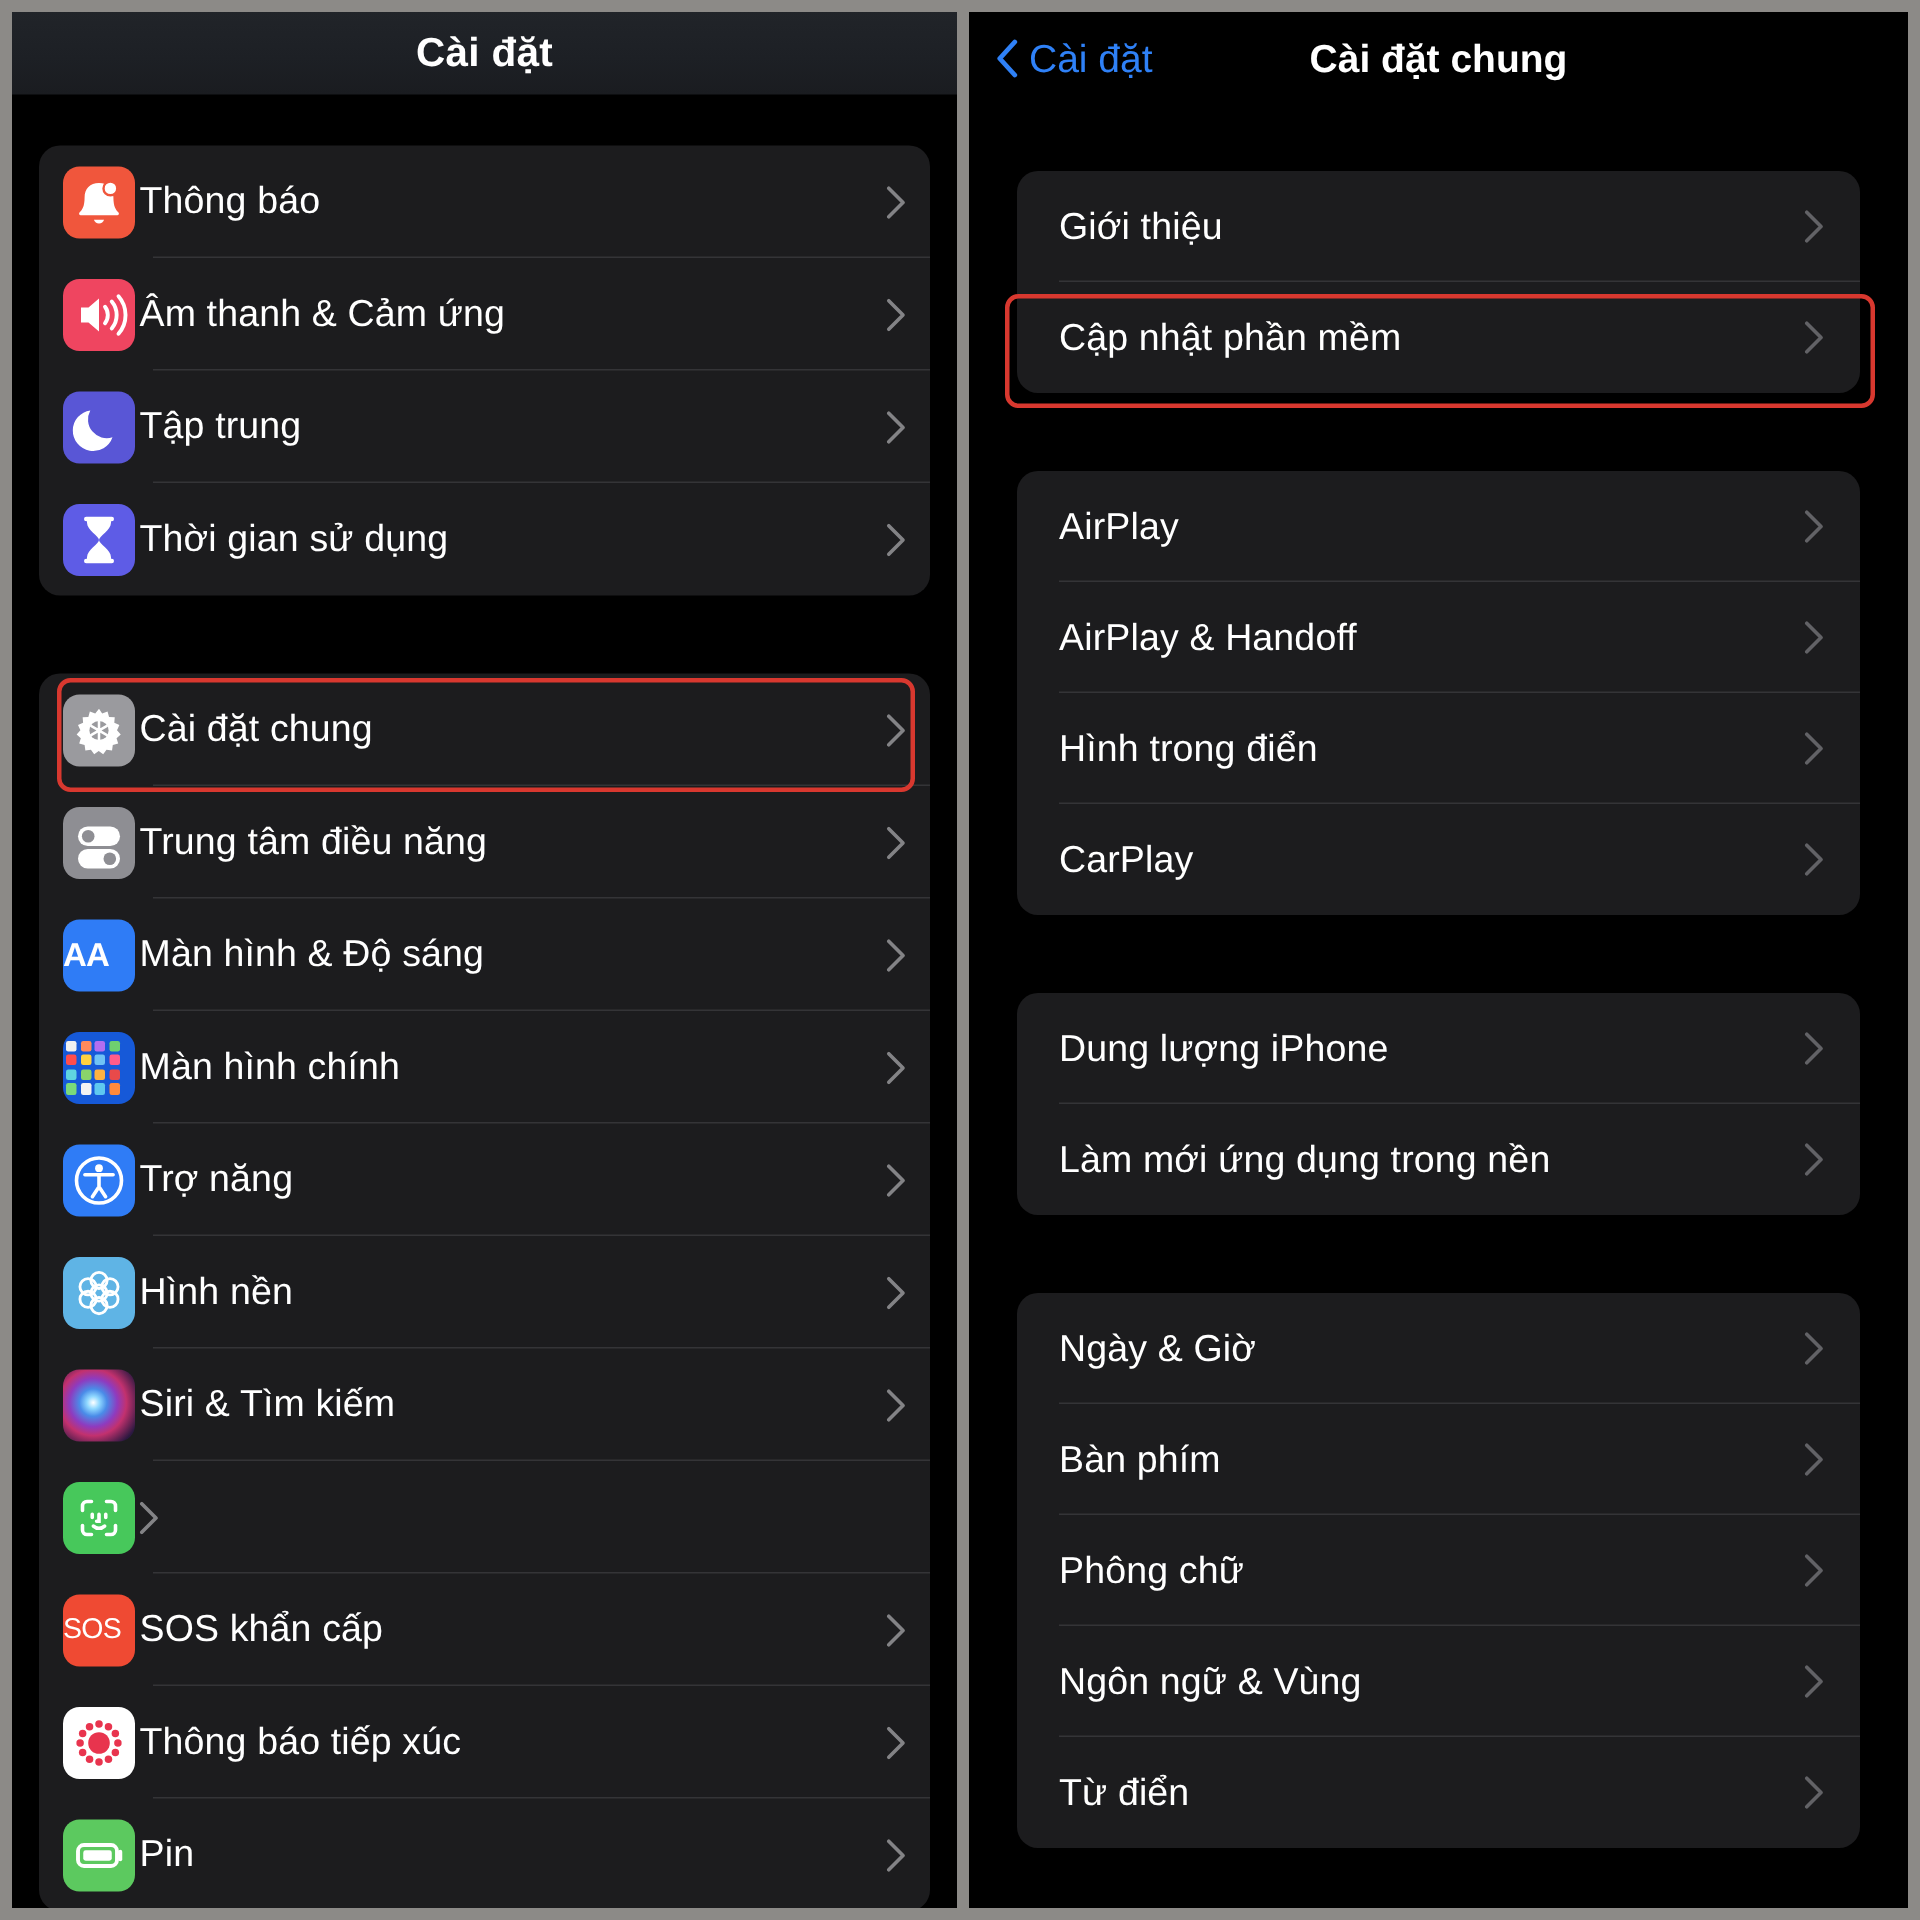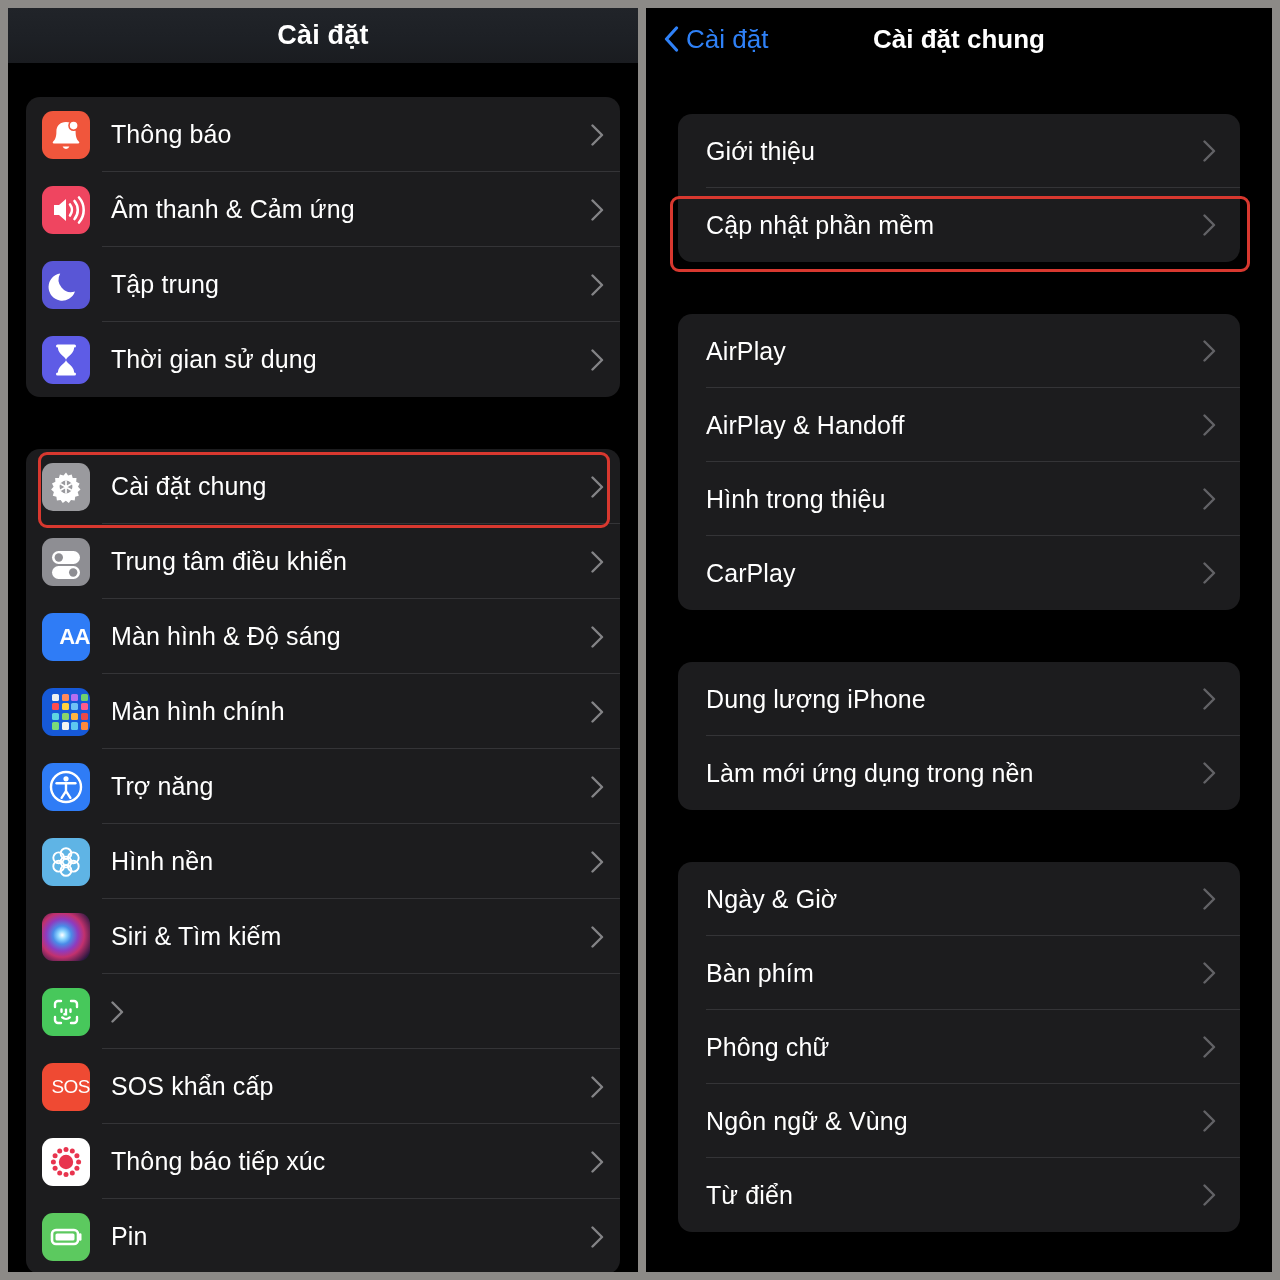--- a/index.html
+++ b/index.html
@@ -68,22 +68,22 @@
   .row-right { height:74px; padding-left:28px; padding-right:24px; }
 
   .row .sep {
     position:absolute; left:76px; right:0; bottom:0; height:1px;
     background:#343437;
   }
   .row-right .sep { left:28px; right:0; }
 
   .app-icon {
     width:48px; height:48px; border-radius:11px; flex:none;
-    margin-right:21px;
-    display:flex; align-items:center; justify-content:flex-end;
+    margin-right:3px;
+    display:flex; align-items:center; justify-content:flex-start;
     overflow:hidden; position:relative;
   }
   .label {
     color:#fff; font-size:25px; flex:1; white-space:nowrap;
     letter-spacing:.1px;
   }
   .chev {
     width:13px; height:22px; flex:none; opacity:.62;
   }
 
@@ -225,21 +225,21 @@
 
         <div class="row">
           <div class="app-icon ic-ctrl">
             <svg class="glyph" viewBox="0 0 48 48">
               <rect x="10" y="13" width="28" height="13" rx="6.5" fill="#fff"></rect>
               <circle cx="16.8" cy="19.5" r="4.2" fill="#8e8e93"></circle>
               <rect x="10" y="28" width="28" height="13" rx="6.5" fill="#fff"></rect>
               <circle cx="31.2" cy="34.5" r="4.2" fill="#8e8e93"></circle>
             </svg>
           </div>
-          <div class="label">Trung tâm điều khiển</div>
+          <div class="label">Trung tâm điều năng</div>
           <svg class="chev" viewBox="0 0 13 22">
             <path d="M1.5 1.5L11 11l-9.5 9.5" fill="none" stroke="#c3c3c6" stroke-width="2.4" stroke-linecap="round" stroke-linejoin="round"></path>
           </svg>
           <div class="sep"></div>
         </div>
 
         <div class="row">
           <div class="app-icon ic-aa">
             <span class="aa-text">AA</span>
           </div>
@@ -447,21 +447,21 @@
           <div class="sep"></div>
         </div>
         <div class="row row-right">
           <div class="label">AirPlay &amp; Handoff</div>
           <svg class="chev" viewBox="0 0 13 22">
             <path d="M1.5 1.5L11 11l-9.5 9.5" fill="none" stroke="#8e8e93" stroke-width="2.4" stroke-linecap="round" stroke-linejoin="round"></path>
           </svg>
           <div class="sep"></div>
         </div>
         <div class="row row-right">
-          <div class="label">Hình trong thiệu</div>
+          <div class="label">Hình trong điển</div>
           <svg class="chev" viewBox="0 0 13 22">
             <path d="M1.5 1.5L11 11l-9.5 9.5" fill="none" stroke="#8e8e93" stroke-width="2.4" stroke-linecap="round" stroke-linejoin="round"></path>
           </svg>
           <div class="sep"></div>
         </div>
         <div class="row row-right last">
           <div class="label">CarPlay</div>
           <svg class="chev" viewBox="0 0 13 22">
             <path d="M1.5 1.5L11 11l-9.5 9.5" fill="none" stroke="#8e8e93" stroke-width="2.4" stroke-linecap="round" stroke-linejoin="round"></path>
           </svg>

